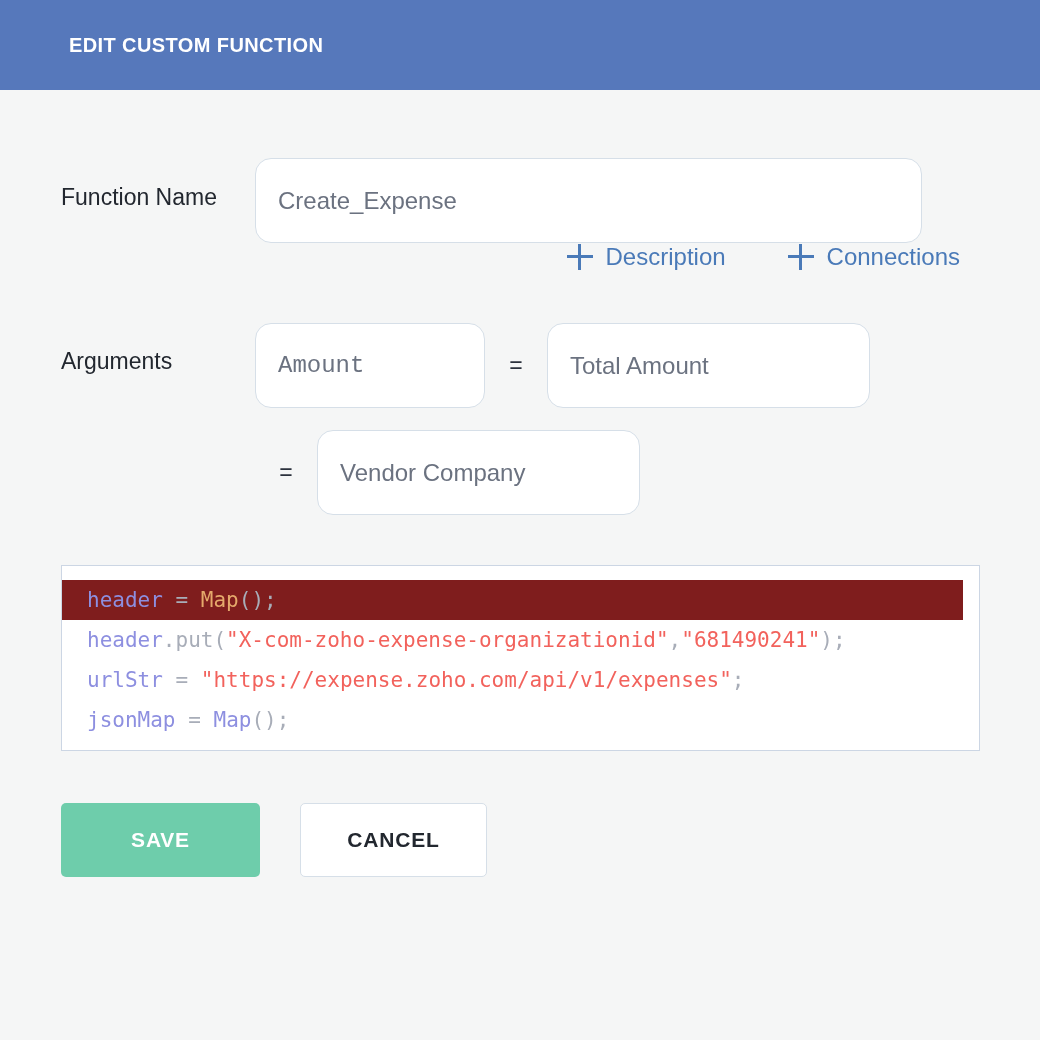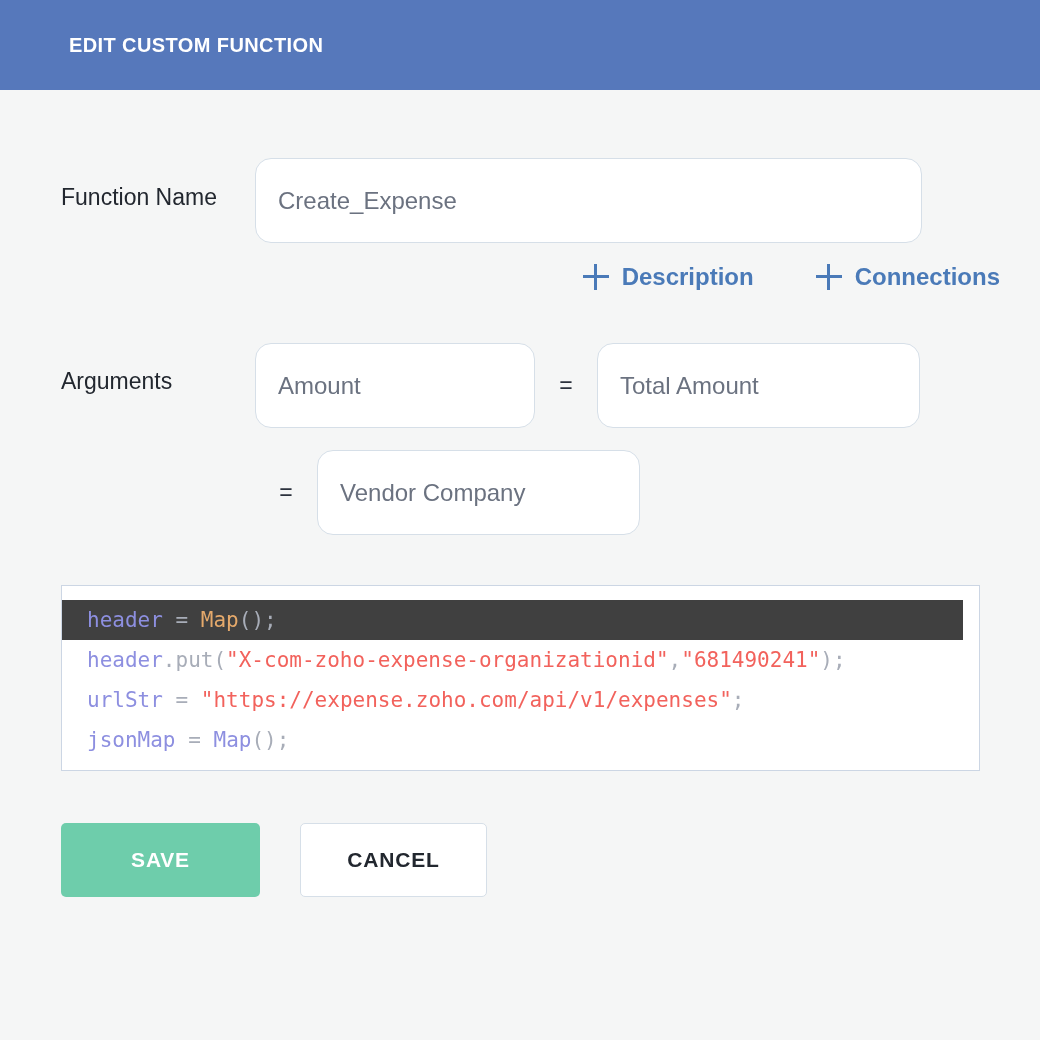--- a/index.html
+++ b/index.html
@@ -74,23 +74,21 @@
   }
   .fn-input {
     width: 667px;
     height: 85px;
   }
 
   
   .link-row {
     display: flex;
     justify-content: flex-end;
-    padding-right: 40px;
-    margin-top: 20px;
-    font-weight: bold;
+    padding-right: 80px;
   }
   .link-btn {
     display: flex;
     align-items: center;
     color: #4a7ab8;
     font-size: 24px;
     margin-left: 62px;
     cursor: pointer;
     user-select: none;
   }
@@ -128,22 +126,23 @@
     flex-direction: column;
   }
   .arg-line {
     display: flex;
     align-items: center;
   }
   .arg-line + .arg-line {
     margin-top: 22px;
   }
   .arg-key {
-    width: 280px;
+    width: 230px;
     height: 85px;
+    font-family: Liberation Mono, monospace;
   }
   .arg-val {
     width: 323px;
     height: 85px;
   }
   .equals {
     width: 62px;
     text-align: center;
     color: #2b313d;
     font-size: 23px;
@@ -163,21 +162,21 @@
   }
   .code-line {
     font-family: "DejaVu Sans Mono", monospace;
     font-size: 21px;
     line-height: 40px;
     white-space: pre;
     padding-left: 25px;
     color: #8d8fe0;
   }
   .code-line.active {
-    background: #404040;
+    background: #7f1d1d;
     width: 901px;
     box-sizing: border-box;
   }
   .tok-id   { color: #8d8fe0; }
   .tok-type { color: #e5a96b; }
   .tok-str  { color: #f2625c; }
   .tok-pun  { color: #a8adb8; }
 
   
   .btn-row {

